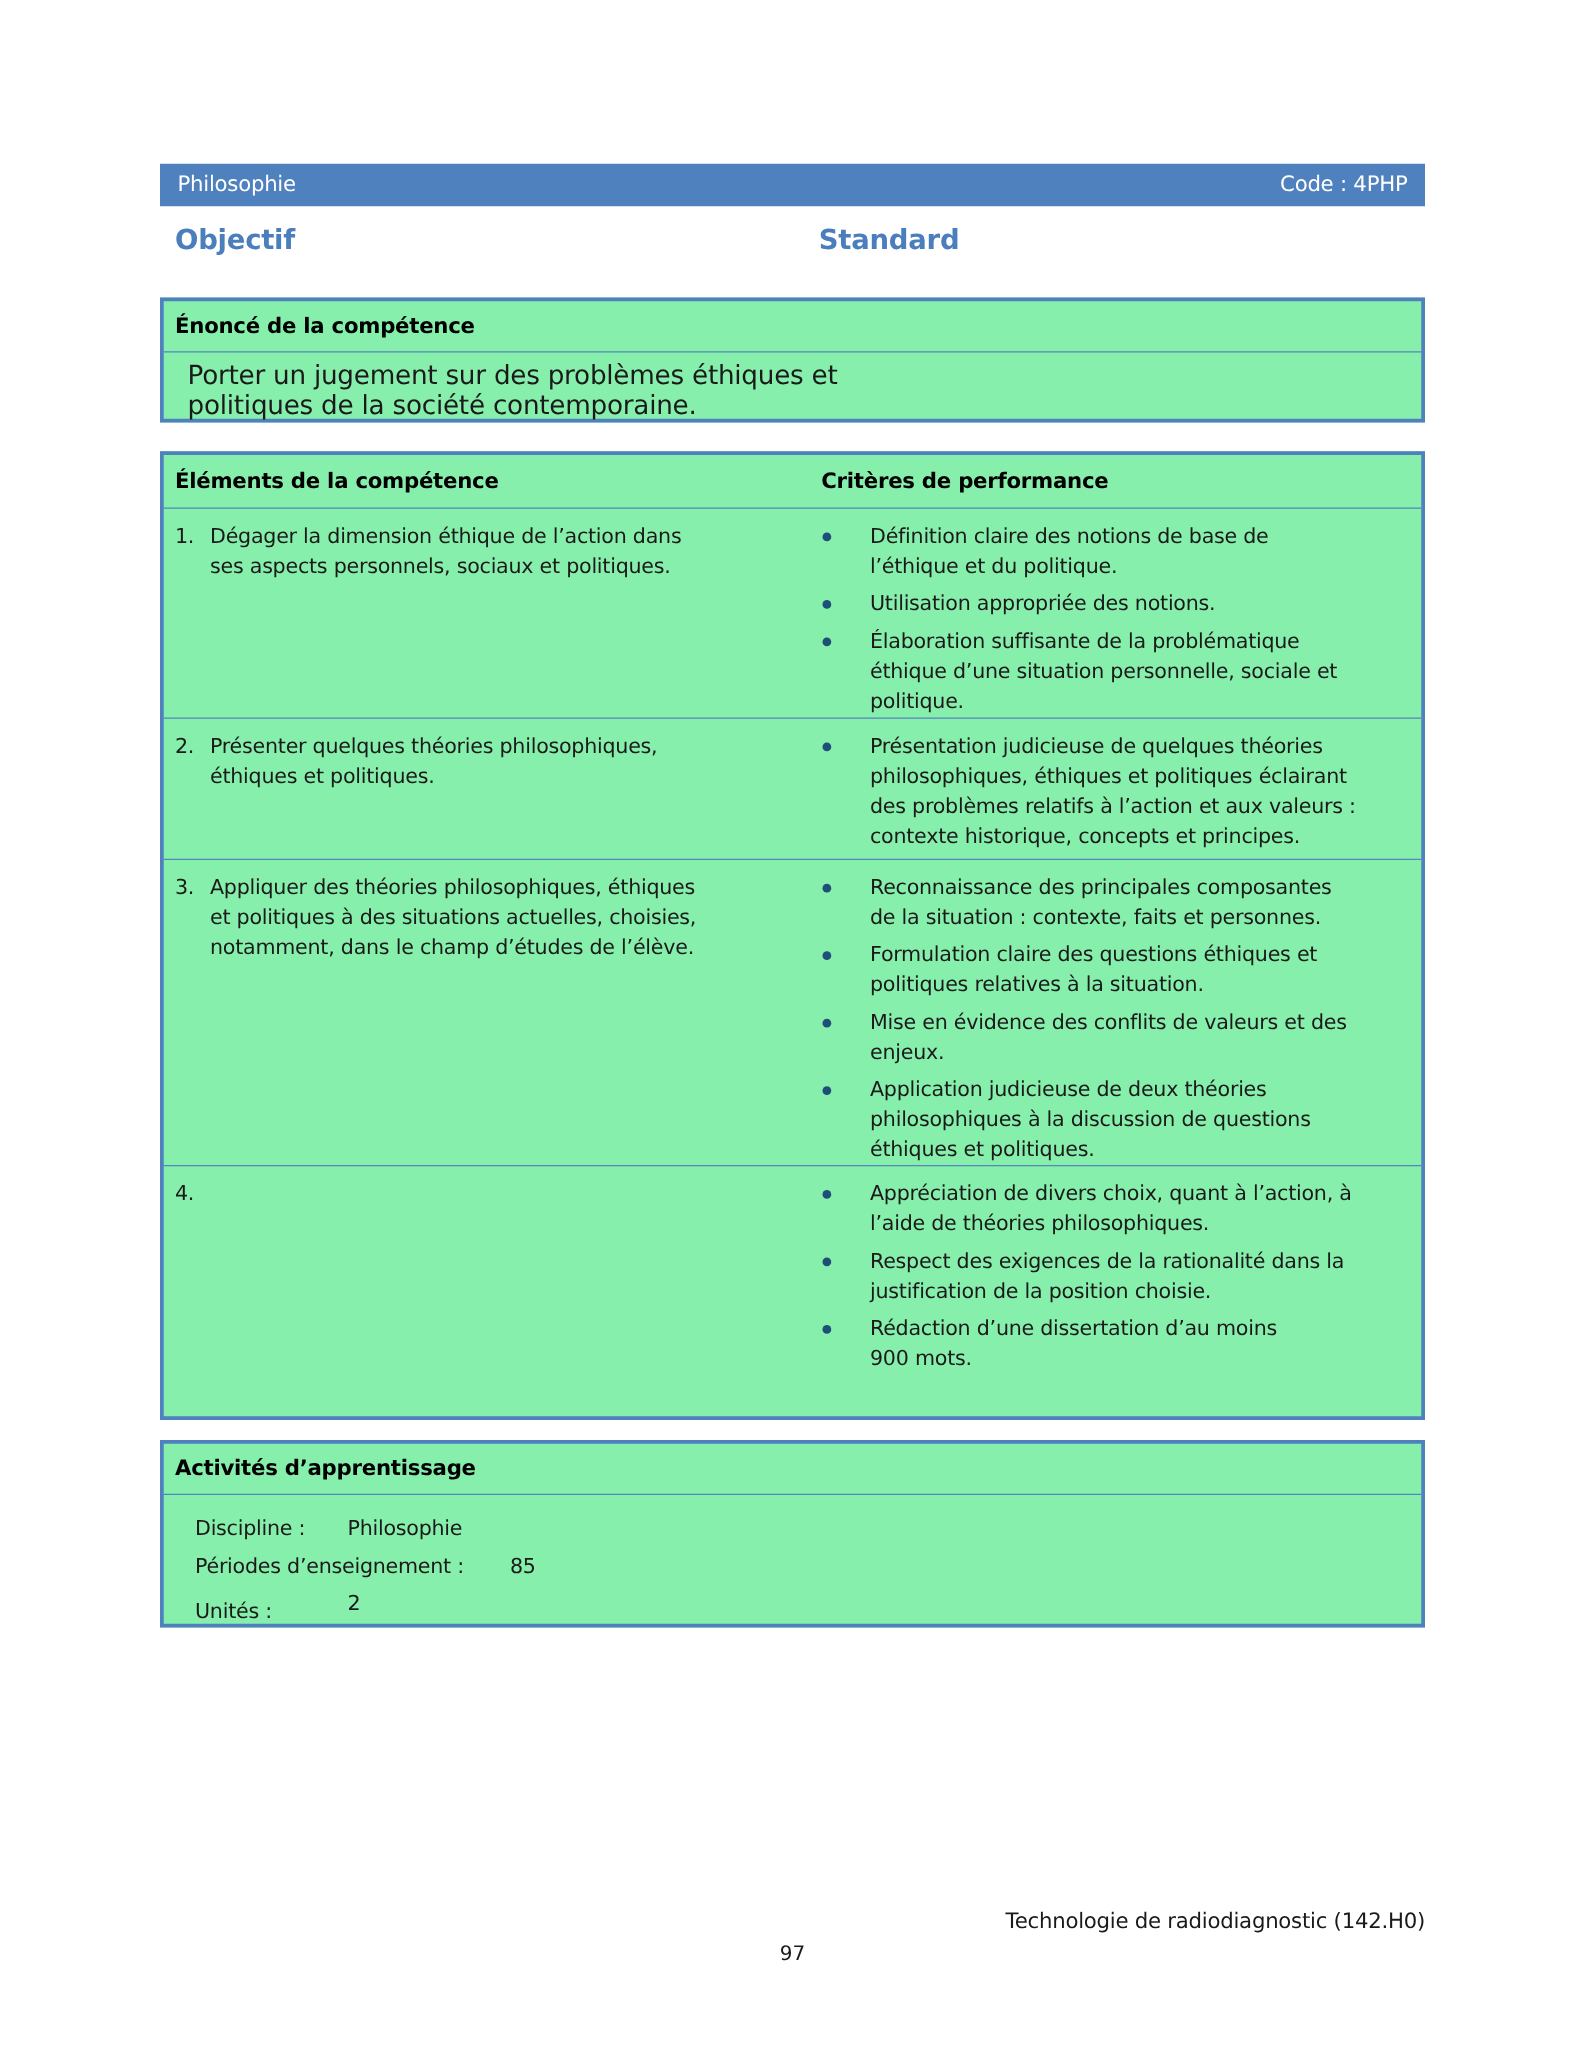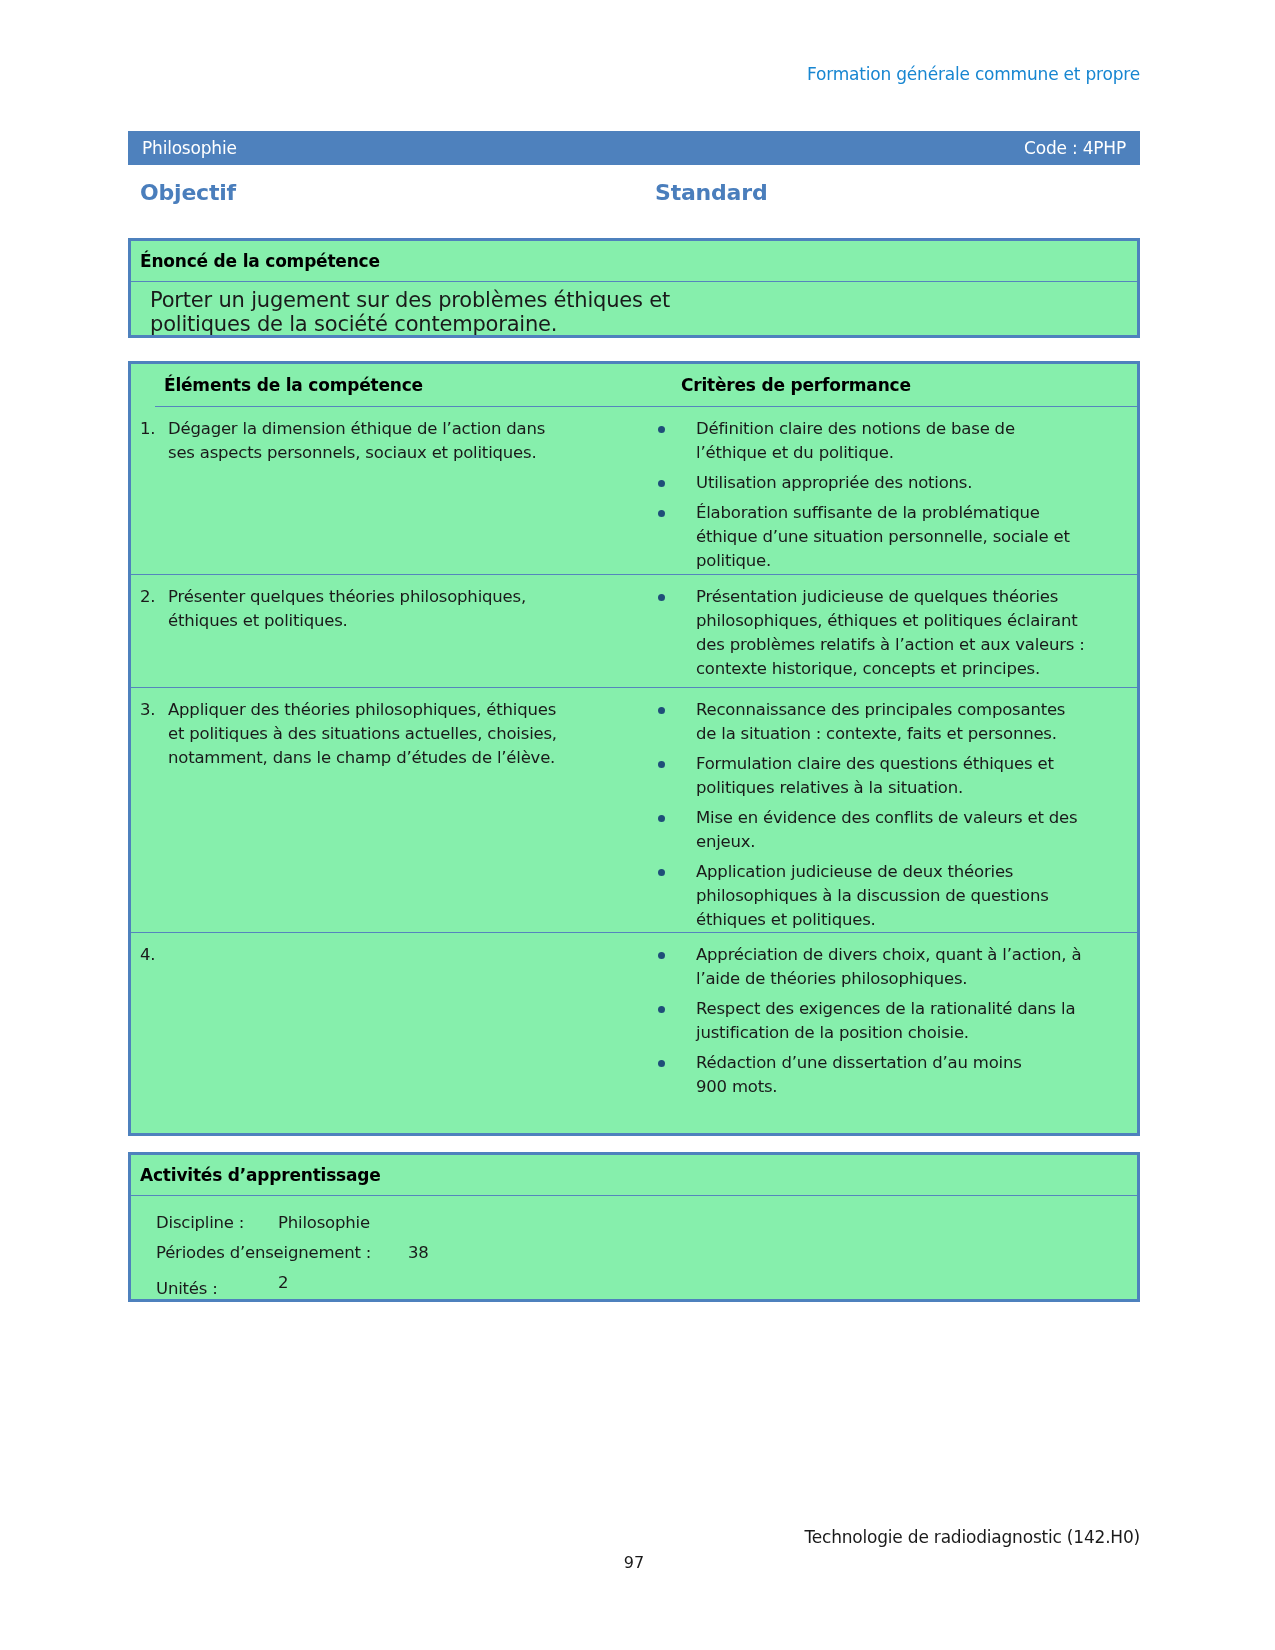--- a/index.html
+++ b/index.html
@@ -47,21 +47,21 @@
   #enonce-box .box-header { height: 41px; }
   .enonce-body {
     padding: 6px 12px 0 19px; font-size: 21px; line-height: 24px;
     white-space: pre-line; letter-spacing: -0.2px;
   }
 
   #comp-table { top: 361px; height: 775px; display: flex; flex-direction: column; }
   .thead {
     height: 43px; border-bottom: 1px solid #5585bd;
     display: flex; align-items: center; font-weight: bold; font-size: 17px; color: #000;
-    letter-spacing: -0.2px; flex-shrink: 0; margin-left: 24px;
+    letter-spacing: -0.2px; flex-shrink: 0;
   }
   .th1 { width: 522px; padding-left: 9px; }
   .th2 { flex: 1; padding-left: 4px; }
   .trow { display: flex; border-bottom: 1px solid #5585bd; flex-shrink: 0; }
   .trow.last { border-bottom: none; flex: 1; }
   .trow.r1 { height: 168px; }
   .trow.r2 { height: 113px; }
   .trow.r3 { height: 245px; }
   .tcell-left {
     width: 522px; padding: 10px 30px 0 9px; display: flex;
@@ -97,21 +97,20 @@
   .page-number {
     position: absolute; top: 1553px; left: 128px; width: 1012px;
     text-align: center; font-size: 16px; color: #1a1a1a;
   }
 </style>
 </head>
 <body>
 
 <div class="page">
 
-  <div class="header-label">Formation générale commune et propre</div>
 
   <div class="title-bar">
     <span>Philosophie</span>
     <span>Code : 4PHP</span>
   </div>
 
   <div class="col-heading objectif">Objectif</div>
   <div class="col-heading standard">Standard</div>
 
   <div class="bluebox" id="enonce-box">
@@ -234,21 +233,21 @@
 
   <div class="bluebox" id="activites-box">
     <div class="box-header">Activités d’apprentissage</div>
     <div class="activites-body">
       <div class="activity-line l1">
         <span class="alabel">Discipline :</span>
         <span class="avalue">Philosophie</span>
       </div>
       <div class="activity-line l2">
         <span class="alabel">Périodes d’enseignement :</span>
-        <span class="avalue">38</span>
+        <span class="avalue">85</span>
       </div>
       <div class="activity-line l3">
         <span class="alabel">Unités :</span>
         <span class="avalue">2</span>
       </div>
     </div>
   </div>
 
   <div class="footer-program">Technologie de radiodiagnostic (142.H0)</div>
   <div class="page-number">97</div>

